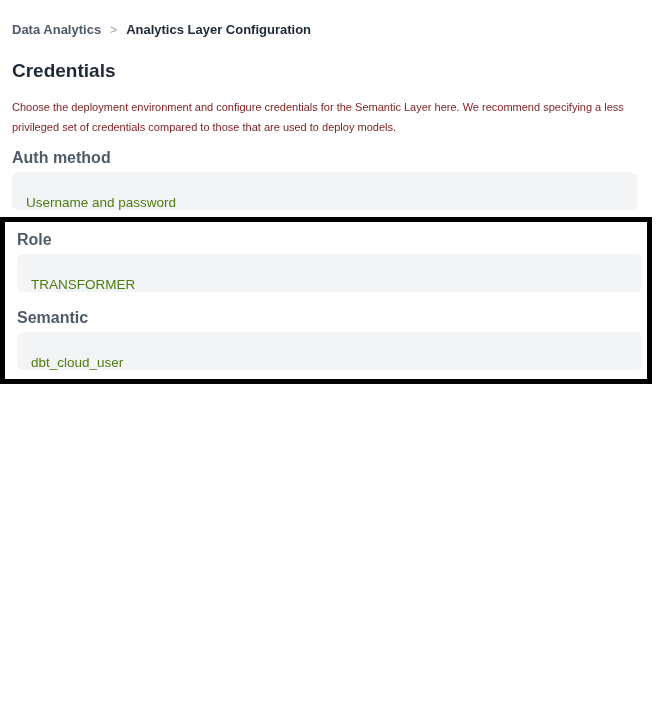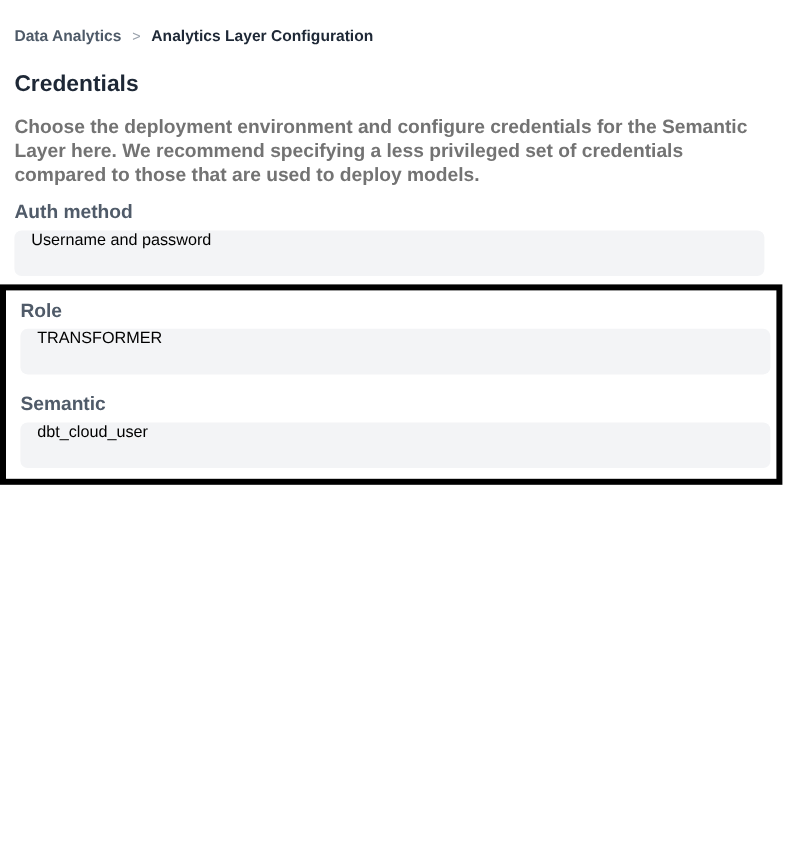--- a/index.html
+++ b/index.html
@@ -32,25 +32,24 @@
   
   .h1 {
     margin-top: 21px;
     font-size: 19px;
     font-weight: 700;
     color: #1e2836;
     line-height: 23px;
   }
   .desc {
     margin-top: 15px;
-    font-size: 16px;
+    font-size: 11px;
     line-height: 20px;
-    color: #737373;
+    color: #7f1d1d;
     max-width: 612px;
-    font-weight: bold;
   }
   .h2 {
     margin-top: 52px;
     font-size: 18px;
     font-weight: 700;
     color: #1e2836;
     line-height: 22px;
   }
   .caption {
     margin-top: 18px;
@@ -66,24 +65,24 @@
     color: #505b69;
     line-height: 13px;
   }
   .field-box {
     margin-top: 8px;
     width: 625px;
     height: 38px;
     background: #f3f4f6;
     border-radius: 6px;
     display: flex;
-    align-items: flex-start;
+    align-items: flex-end;
     padding-left: 14px;
     font-size: 13.5px;
-    color: #000000;
+    color: #4d7c0f;
     cursor: pointer;
   }
   .mt-label { margin-top: 19px; }
   .first-label { margin-top: 14px; }
   .field-box .dots { letter-spacing: 0.5px; font-size: 12px; font-weight: 700; }
 
   
   .highlight-box {
     border: 5px solid #000000;
     width: 652px;

